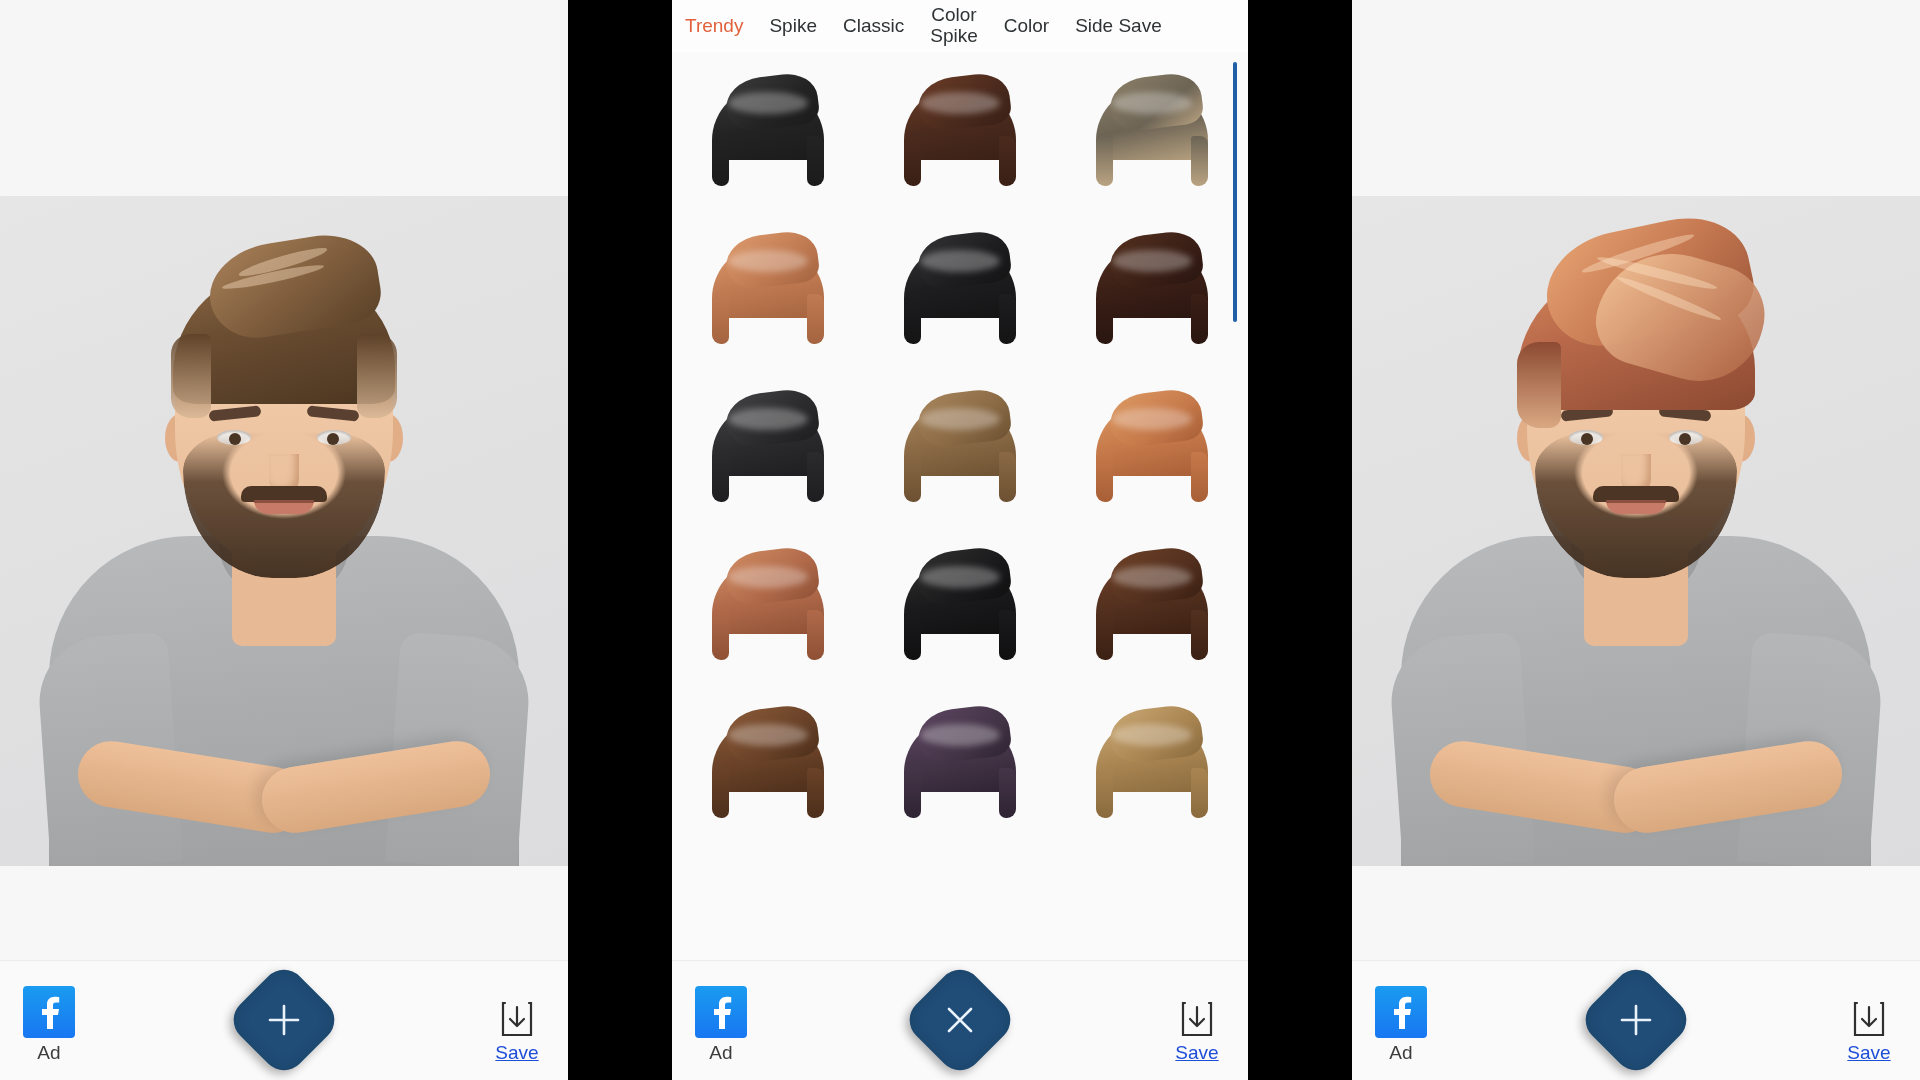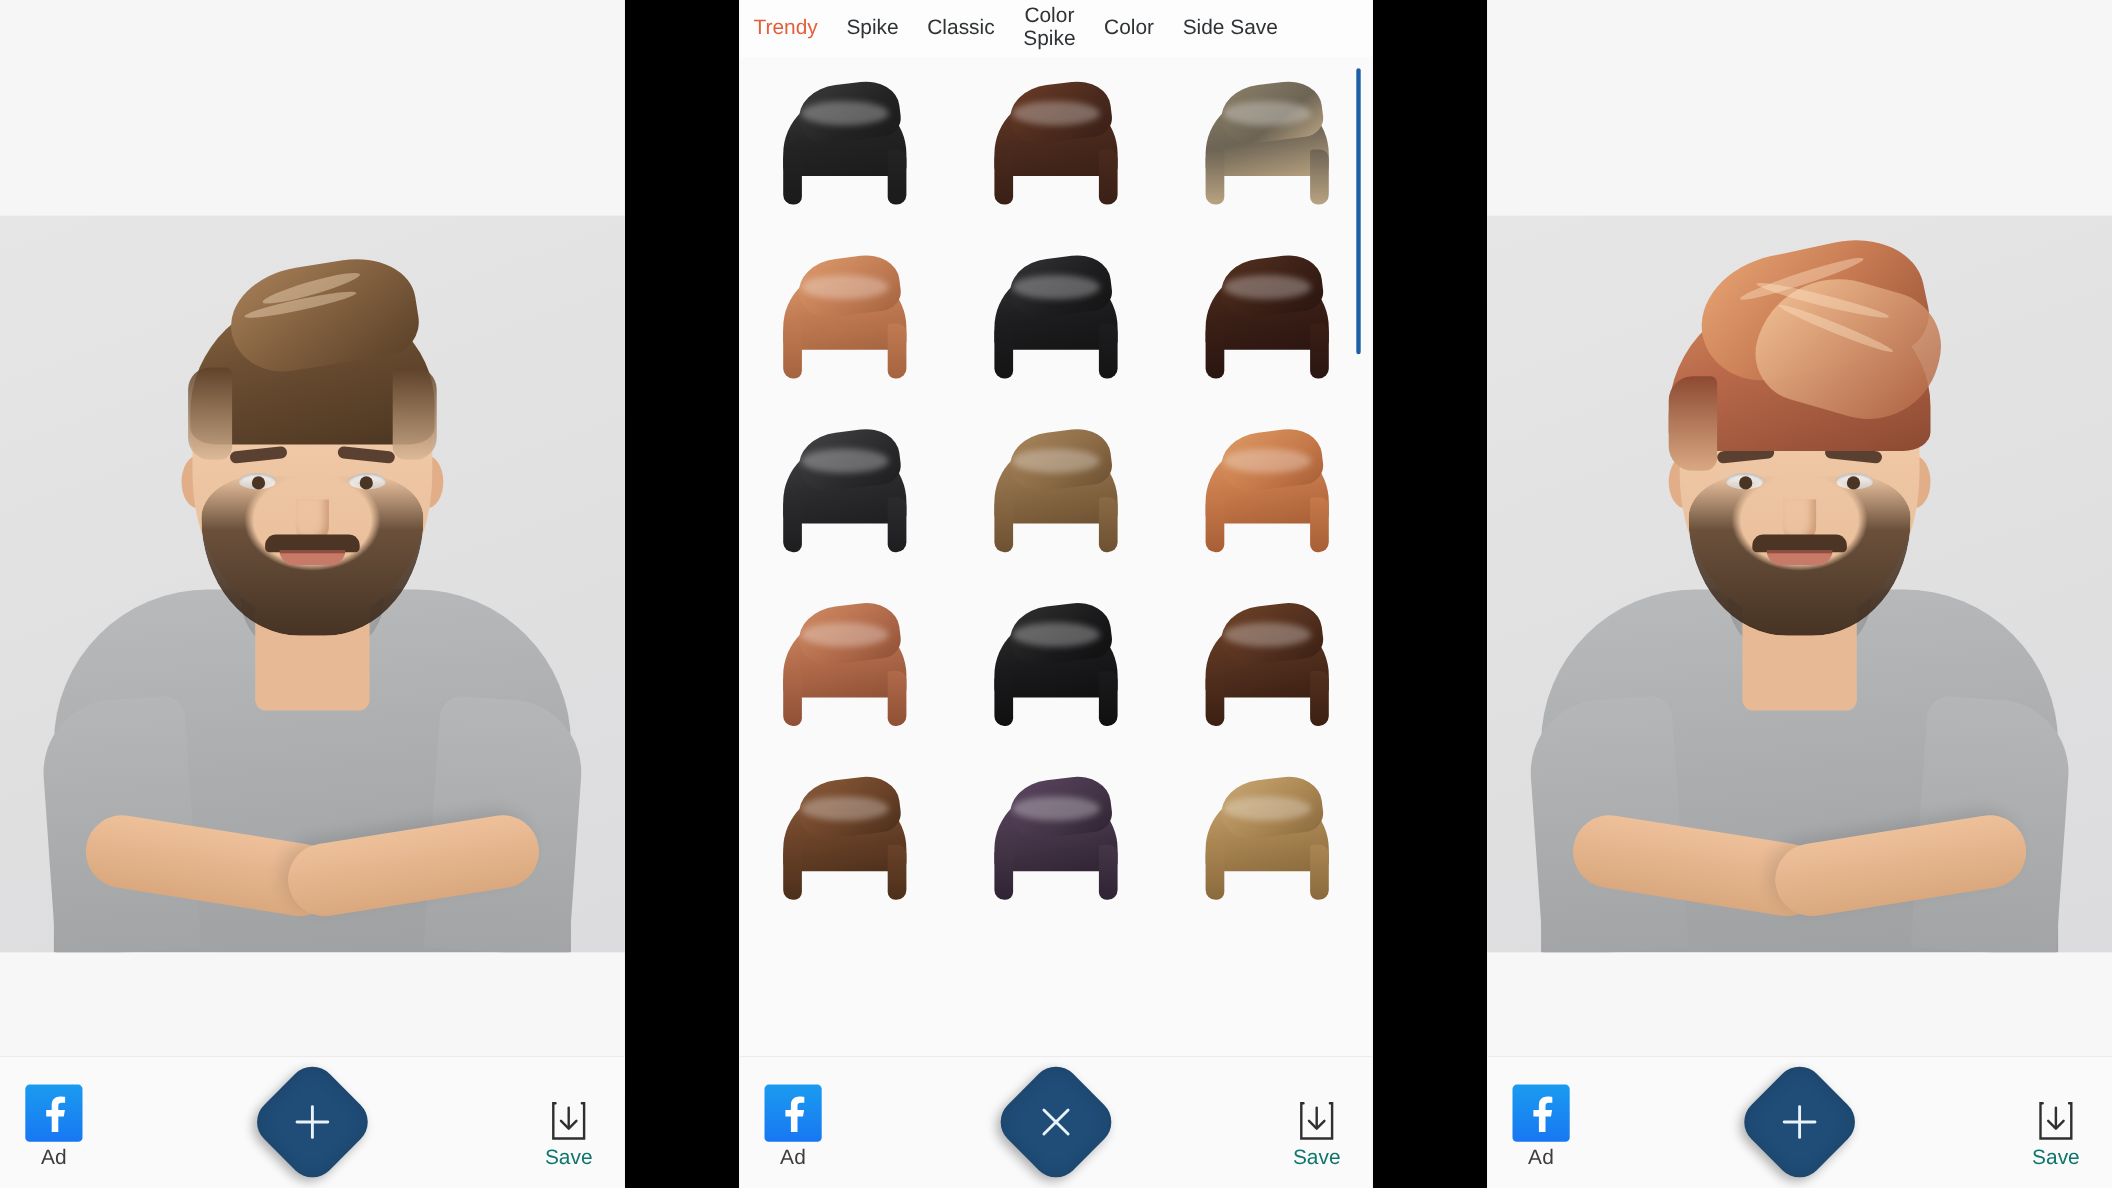--- a/index.html
+++ b/index.html
@@ -101,21 +101,21 @@
   .ab-center { position:absolute; left:50%; bottom:18px; transform:translateX(-50%);
                width:84px; height:84px; cursor:pointer; }
   .diamond { width:84px; height:84px; background:#1f4d78; border-radius:22px;
              transform:rotate(45deg);
              box-shadow:0 5px 10px rgba(0,0,0,.30), inset 0 0 16px rgba(0,0,0,.14); }
   .diamond-glyph { position:absolute; left:0; top:0; width:84px; height:84px;
                    display:flex; align-items:center; justify-content:center; }
   .diamond-glyph svg { stroke:#eaf2fa; }
   .ab-save { position:absolute; right:14px; bottom:16px; width:74px; text-align:center; cursor:pointer; }
   .ab-save svg { display:block; margin:0 auto; }
-  .ab-save-label { font-size:19px; color:#0f766e; margin-top:5px; }
+  .ab-save-label { font-size:19px; color:#1d4ed8; margin-top:5px;text-decoration:underline; }
 
   
   .picker-screen { position:absolute; inset:0; background:#fafafa; }
   .tabbar { position:absolute; left:0; top:0; width:100%; height:52px;
             background:#fdfdfd; display:flex; align-items:center; }
   .tab { flex:0 0 auto; padding:0 13px; font-size:19px; color:#2f3335; line-height:1.08;
          text-align:center; white-space:pre-line; cursor:pointer; }
   .tab.active { color:#e2613c; }
   .grid-wrap { position:absolute; left:0; top:52px; right:0; bottom:120px; overflow:hidden; background:#fafafa; }
   .grid { display:grid; grid-template-columns:repeat(3,1fr); }

